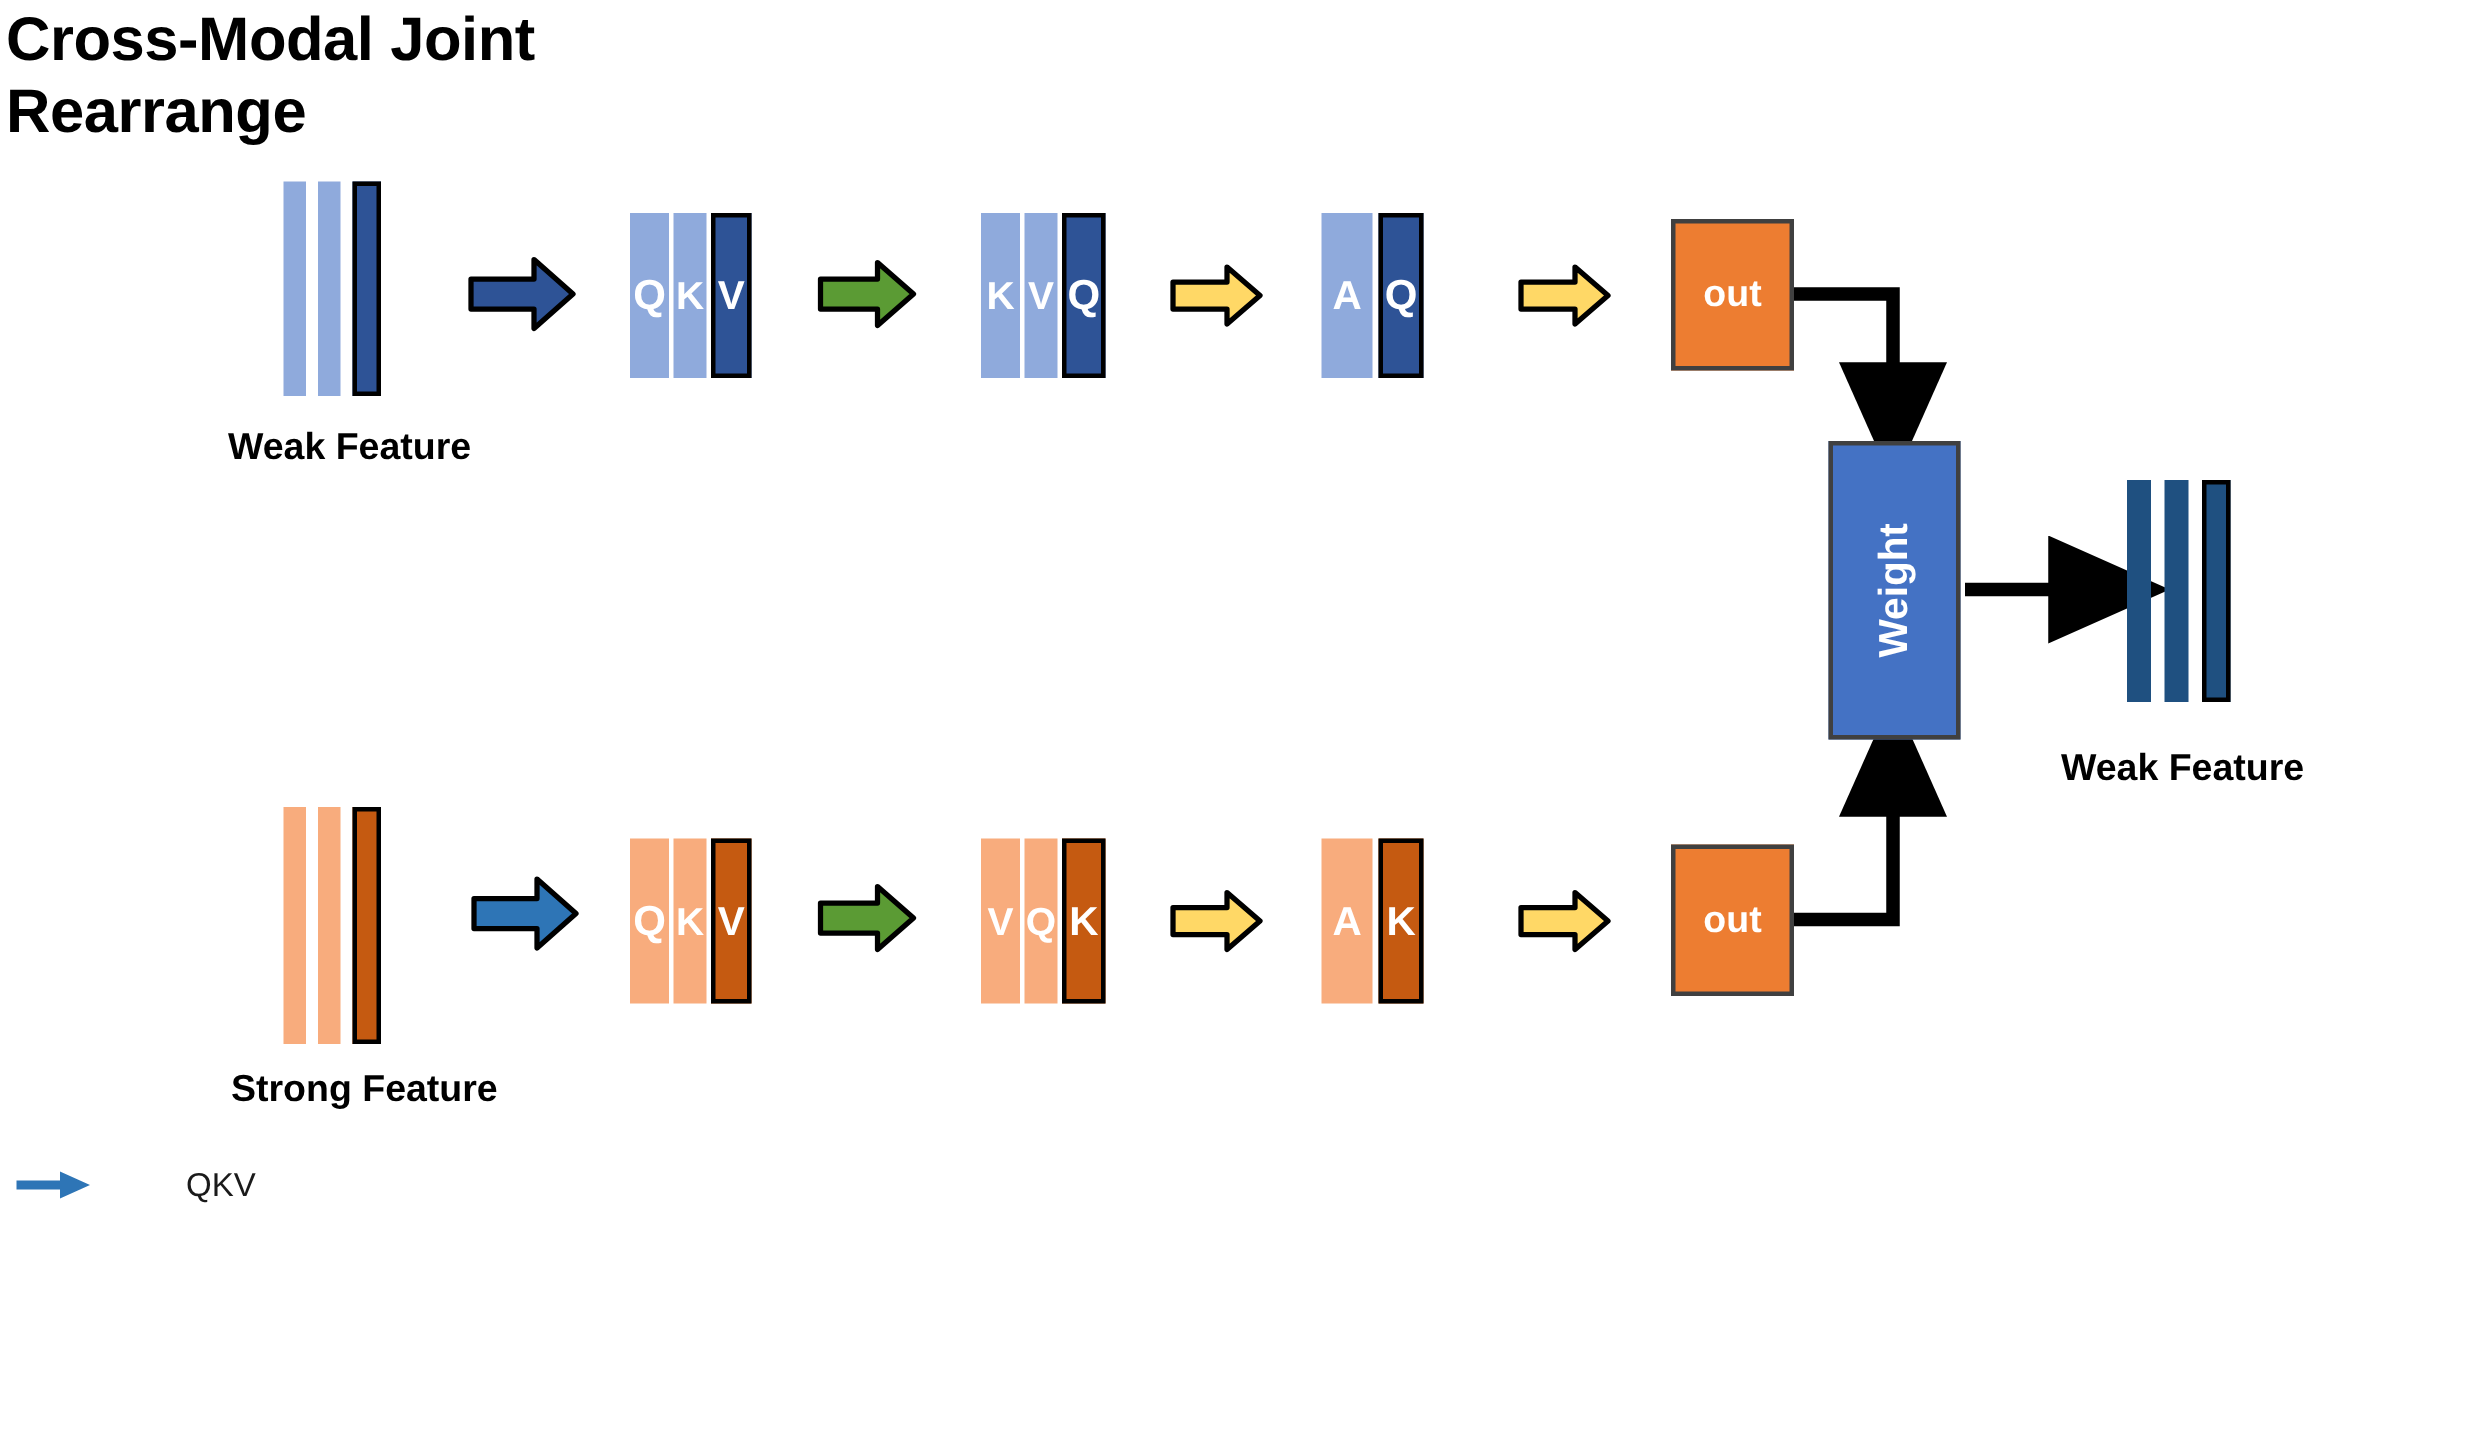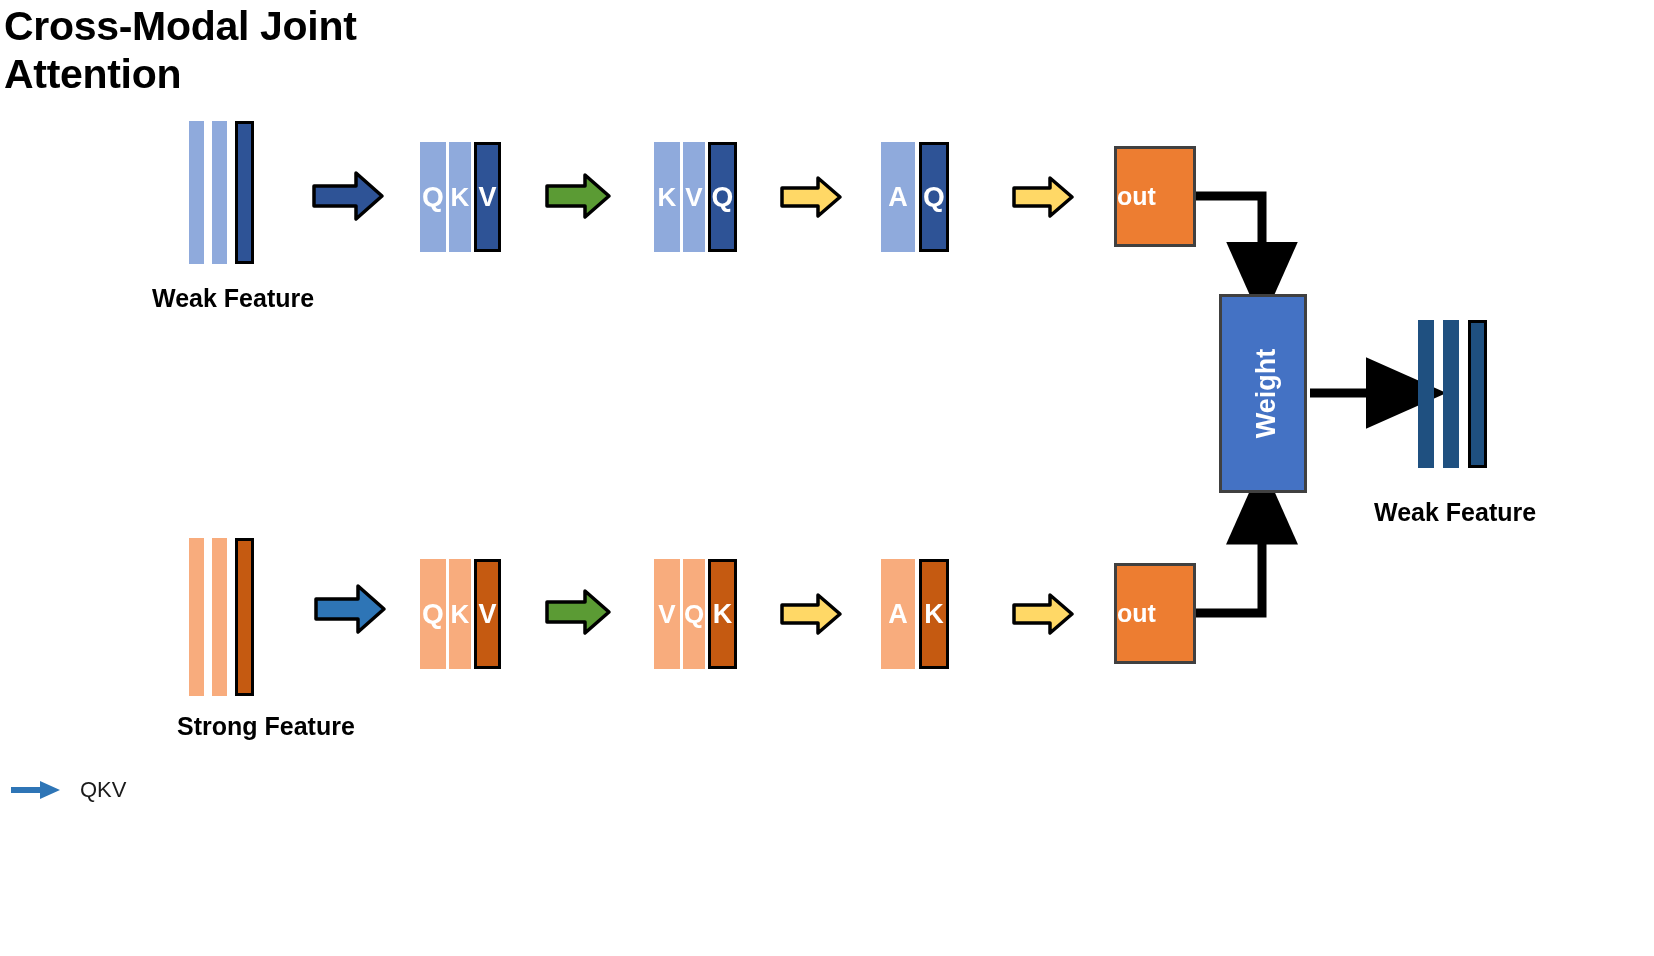--- a/index.html
+++ b/index.html
@@ -34,41 +34,41 @@
   }
 
   
   .barrow { position: absolute; }
   .barrow svg { display: block; overflow: visible; }
 
   
   .box {
     position: absolute;
     border: 3px solid #404040;
-    display: flex; align-items: center; justify-content: flex-start;
+    display: flex; align-items: center; justify-content: center;
   }
   .box .lbl { color: #fff; font-weight: 700; white-space: nowrap; }
   .box .lbl.vert { transform: rotate(-90deg); }
 
   
   .conn { position: absolute; left: 0; top: 0; width: 1654px; height: 956px;
           pointer-events: none; }
 
   
   .legend { position: absolute; left: 10px; top: 764px; width: 420px; }
-  .legend-row { display: flex; align-items: center; height: 52px; }
+  .legend-row { display: flex; align-items: center; height: 52px; gap: 44px; }
   .legend-arrow { width: 52px; height: 22px; flex: 0 0 52px; }
   .legend-label { font-size: 22px; color: #1a1a1a; margin-left: 18px; }
 </style>
 </head>
 <body>
 
 <div id="stage">
 
-  <div class="title">Cross-Modal Joint Attention</div>
+  <div class="title">Cross-Modal Joint Rearrange</div>
 
   <svg class="conn">
     <defs>
       <marker id="ah" markerWidth="10" markerHeight="10" refX="4.5" refY="4" orient="auto">
         <path d="M0,0 L9,4 L0,8 z" fill="#000"></path>
       </marker>
     </defs>
 
     <polyline points="1196,196 1262,196 1262,282" fill="none" stroke="#000" stroke-width="9" marker-end="url(#ah)"></polyline>
 
@@ -143,21 +143,21 @@
 
   <div class="box" style="left:1114px; top:146px; width:82px; height:101px; background:#ED7D31;">
     <span class="lbl" style="font-size:25px;">out</span>
   </div>
 
   <div class="stack" style="left:189px; top:538px; height:158px; gap:8px;">
     <div class="bar" style="width:15px; background:#F8AC7D;"></div>
     <div class="bar" style="width:15px; background:#F8AC7D;"></div>
     <div class="bar outlined" style="width:19px; background:#C55A11;"></div>
   </div>
-  <div class="caption" style="left:177px; top:712px;">Strong Feature</div>
+  <div class="caption" style="left:154px; top:712px;">Strong Feature</div>
 
   <div class="barrow" style="left:314px; top:583px;">
     <svg width="72" height="52" viewBox="0 0 72 52">
       <path d="M2,16 L44,16 L44,3 L70,26 L44,49 L44,36 L2,36 Z" fill="#2E75B6" stroke="#000" stroke-width="3.5" stroke-linejoin="round"></path>
     </svg>
   </div>
 
   <div class="stack" style="left:420px; top:559px; height:110px; gap:3px;">
     <div class="bar" style="width:26px; background:#F8AC7D;">
       <span style="font-size:28px;">Q</span>

